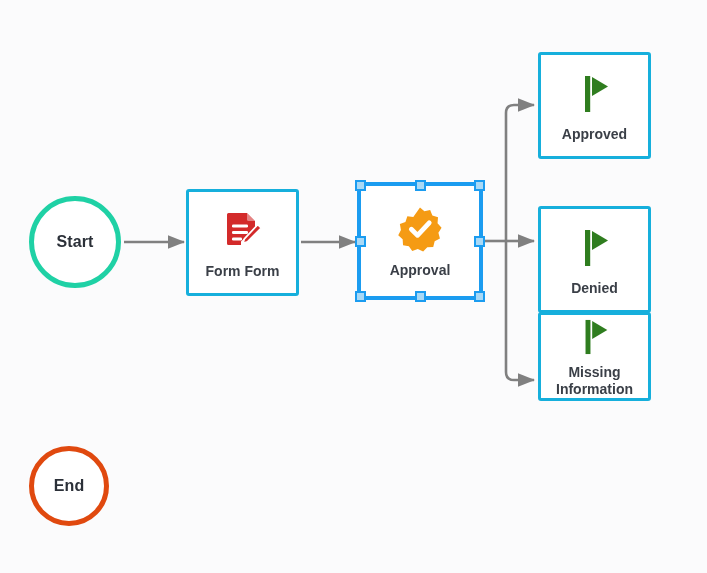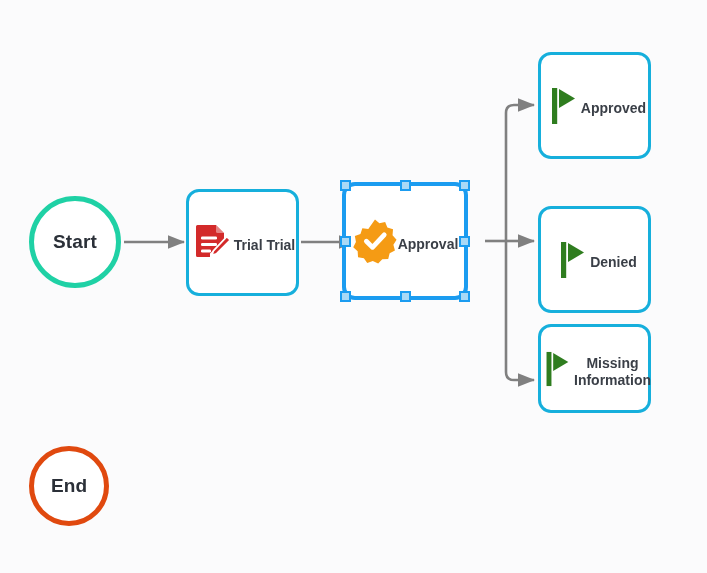--- a/index.html
+++ b/index.html
@@ -32,21 +32,21 @@
   .terminal {
     position: absolute;
     box-sizing: border-box;
     border-radius: 50%;
     background: #ffffff;
     display: flex;
     align-items: center;
     justify-content: center;
   }
   .terminal .terminal-label {
-    font-size: 19px;
+    font-size: 16px;
     font-weight: bold;
     color: #2b3038;
     letter-spacing: .1px;
   }
   #node-start {
     left: 29px;
     top: 196px;
     width: 92px;
     height: 92px;
     border: 5px solid #1fd1a5;
@@ -59,23 +59,23 @@
     border: 5px solid #e0490f;
     align-items: center;
   }
 
   
   .node {
     position: absolute;
     box-sizing: border-box;
     background: #ffffff;
     border: 3px solid #16afdc;
-    border-radius: 13px;
+    border-radius: 3px;
     display: flex;
-    flex-direction: row;
+    flex-direction: column;
     align-items: center;
     justify-content: center;
   }
   .node .node-icon {
     display: flex;
     align-items: center;
     justify-content: center;
     height: 52px;
   }
   .node .node-label {
@@ -88,42 +88,42 @@
     max-width: 104px;
   }
 
   #node-trialform {
     left: 186px;
     top: 189px;
     width: 113px;
     height: 107px;
   }
   #node-approval {
-    left: 342px;
+    left: 357px;
     top: 182px;
     width: 126px;
     height: 118px;
     border: 4px solid #1b9cf0;
     background: #ffffff;
   }
   #node-approved {
     left: 538px;
     top: 52px;
     width: 113px;
     height: 107px;
   }
   #node-denied {
     left: 538px;
     top: 206px;
     width: 113px;
     height: 107px;
   }
   #node-missing {
     left: 538px;
-    top: 324px;
+    top: 312px;
     width: 113px;
     height: 89px;
   }
   #node-missing .node-icon { height: 48px; }
   #node-approval .node-label { margin-top: 7px; }
 
   
   .handle {
     position: absolute;
     width: 11px;
@@ -178,21 +178,21 @@
     <span class="node-icon">
       <svg width="44" height="44" viewBox="0 0 44 44" xmlns="http://www.w3.org/2000/svg">
         <path d="M7.5,4 L26,4 L34,12 L34,18.5 L20,32.5 L20,36 L7.5,36 Q6,36 6,34.5 L6,5.5 Q6,4 7.5,4 Z" fill="#d32a2a"></path>
         <path d="M26,4 L34,12 L27.6,12 Q26,12 26,10.4 Z" fill="#ffffff" opacity="0.42"></path>
         <rect x="11" y="15.5" width="16" height="3.1" rx="1.3" fill="#ffffff"></rect>
         <rect x="11" y="22" width="16" height="3.1" rx="1.3" fill="#ffffff"></rect>
         <rect x="11" y="28.5" width="10" height="3.1" rx="1.3" fill="#ffffff"></rect>
         <path d="M36.8,15.6 L40.2,19 L26.4,32.8 L22,34.2 L23.4,29.8 Z" fill="#d32a2a" stroke="#ffffff" stroke-width="1.7" stroke-linejoin="round"></path>
       </svg>
     </span>
-    <span class="node-label">Trial Trial</span>
+    <span class="node-label">Form Form</span>
   </div>
 
   <div class="node" id="node-approval">
     <span class="node-icon">
       <svg width="46" height="46" viewBox="0 0 48 48" xmlns="http://www.w3.org/2000/svg">
         <path fill="#f59b14" d="M24,1.5 l4.6,4.1 l6.0,-1.4 l2.3,5.7 l5.9,1.9 l-0.5,6.2 l4.2,4.6 l-3.3,5.2 l1.6,6.0 l-5.5,2.9 l-1.5,6.0 l-6.2,0.3 l-4.3,4.5 l-5.6,-2.7 l-5.8,2.2 l-3.5,-5.1 l-6.1,-1.0 l-0.4,-6.2 l-4.6,-4.2 l2.8,-5.5 l-1.1,-6.1 l5.8,-2.3 l2.0,-5.9 l6.2,0.8 Z"></path>
         <path d="M15,24.2 L21.4,30.6 L33.6,17.6" fill="none" stroke="#ffffff" stroke-width="5" stroke-linecap="round" stroke-linejoin="round"></path>
       </svg>
     </span>
     <span class="node-label">Approval</span>

